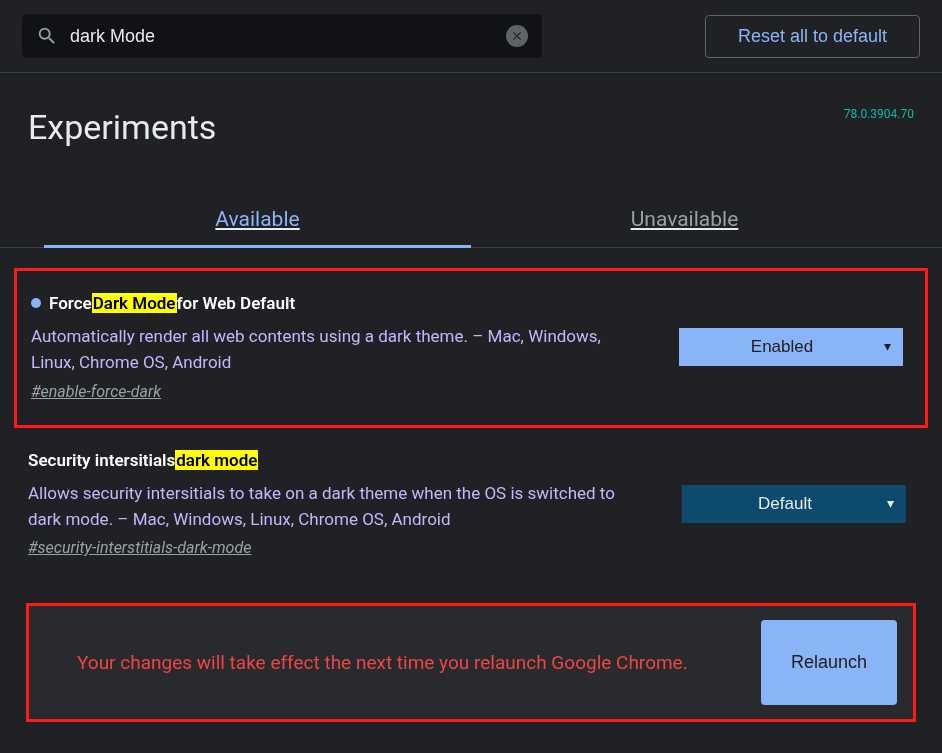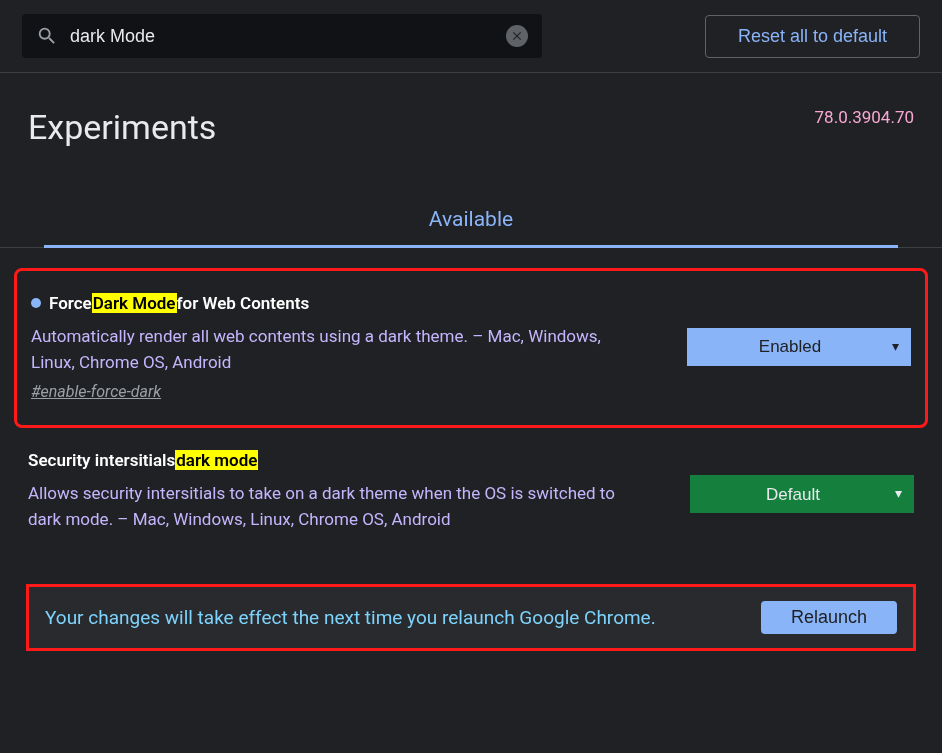--- a/index.html
+++ b/index.html
@@ -60,28 +60,29 @@
     align-items: flex-start;
     padding: 34px 28px 0 28px;
   }
   .page-title {
     font-size: 34px;
     font-weight: 400;
     color: #e8eaed;
   }
   .version {
     margin-left: auto;
-    font-size: 17px;
-    color: #f9a8d4;
+    font-size: 12px;
+    color: #14b8a6;
   }
   .tabs {
     display: flex;
     margin-top: 46px;
     border-bottom: 1px solid #3c4043;
     padding: 0 44px;
+    text-decoration: underline;
   }
   .tab {
     flex: 1;
     text-align: center;
     font-size: 21px;
     padding: 14px 0 16px 0;
     color: #9aa0a6;
     cursor: pointer;
     position: relative;
   }
@@ -93,23 +94,22 @@
     position: absolute;
     left: 0; right: 0; bottom: -1px;
     height: 3px;
     background: #8ab4f8;
   }
   .flag-list {
     padding: 20px 14px 0 14px;
   }
   .flag {
     display: flex;
-    padding: 22px 14px 24px 14px;
+    padding: 22px 22px 24px 14px;
     gap: 20px;
-    border-radius: 8px;
   }
   .flag.highlighted {
     border: 3px solid #ff1a1a;
   }
   .flag-left {
     flex: 1;
     min-width: 0;
   }
   .flag-title-row {
     display: flex;
@@ -172,48 +172,49 @@
     transform: translateY(-55%);
     pointer-events: none;
     font-size: 14px;
   }
   .select.enabled {
     background: #8ab4f8;
     color: #202124;
   }
   .select-wrap.enabled::after { color: #202124; }
   .select.default {
-    background: #15803d;
+    background: #0c4a6e;
     color: #e8eaed;
   }
   .select-wrap.default::after { color: #e8eaed; }
   .relaunch-bar-wrap {
     padding: 22px 26px 0 26px;
   }
   .relaunch-bar {
     display: flex;
     align-items: center;
     border: 3px solid #ff1a1a;
     padding: 14px 16px;
     background: #292a2d;
   }
   .relaunch-msg {
     font-size: 19px;
-    color: #7dd3fc;
+    color: #ef4444;
     line-height: 1.4;
     max-width: 640px;
+    margin-left: 32px;
   }
   .relaunch-btn {
     margin-left: auto;
     background: #8ab4f8;
     color: #202124;
     border: none;
     font-size: 18px;
     font-weight: 500;
-    padding: 6px 30px;
+    padding: 32px 30px;
     border-radius: 4px;
     cursor: pointer;
   }
 </style>
 </head>
 <body>
 
 <div class="top-bar">
   <div class="search-box">
     <svg width="22" height="22" viewBox="0 0 24 24" fill="#9aa0a6">
@@ -229,31 +230,32 @@
   <button class="reset-btn">Reset all to default</button>
 </div>
 
 <div class="header-row">
   <h1 class="page-title">Experiments</h1>
   <span class="version">78.0.3904.70</span>
 </div>
 
 <div class="tabs">
   <div class="tab active">Available</div>
+  <div class="tab">Unavailable</div>
 </div>
 
 <div class="flag-list">
 
   <div class="flag highlighted">
     <div class="flag-left">
       <div class="flag-title-row">
         <span class="bullet"></span>
         <span>Force </span>
         <span class="hl">Dark Mode</span>
-        <span> for Web Contents</span>
+        <span> for Web Default</span>
       </div>
       <div class="flag-desc">Automatically render all web contents using a dark theme. – Mac, Windows, Linux, Chrome OS, Android</div>
       <a class="flag-anchor">#enable-force-dark</a>
     </div>
     <div class="flag-right">
       <div class="select-wrap enabled">
         <select class="select enabled">
           <option>Enabled</option>
         </select>
       </div>
@@ -261,20 +263,21 @@
   </div>
 
   <div class="flag">
     <div class="flag-left">
       <div class="flag-title-row">
         <span>Security intersitials </span>
         <span class="hl">dark mode</span>
         <span></span>
       </div>
       <div class="flag-desc">Allows security intersitials to take on a dark theme when the OS is switched to dark mode. – Mac, Windows, Linux, Chrome OS, Android</div>
+      <a class="flag-anchor">#security-interstitials-dark-mode</a>
     </div>
     <div class="flag-right">
       <div class="select-wrap default">
         <select class="select default">
           <option>Default</option>
         </select>
       </div>
     </div>
   </div>
 

